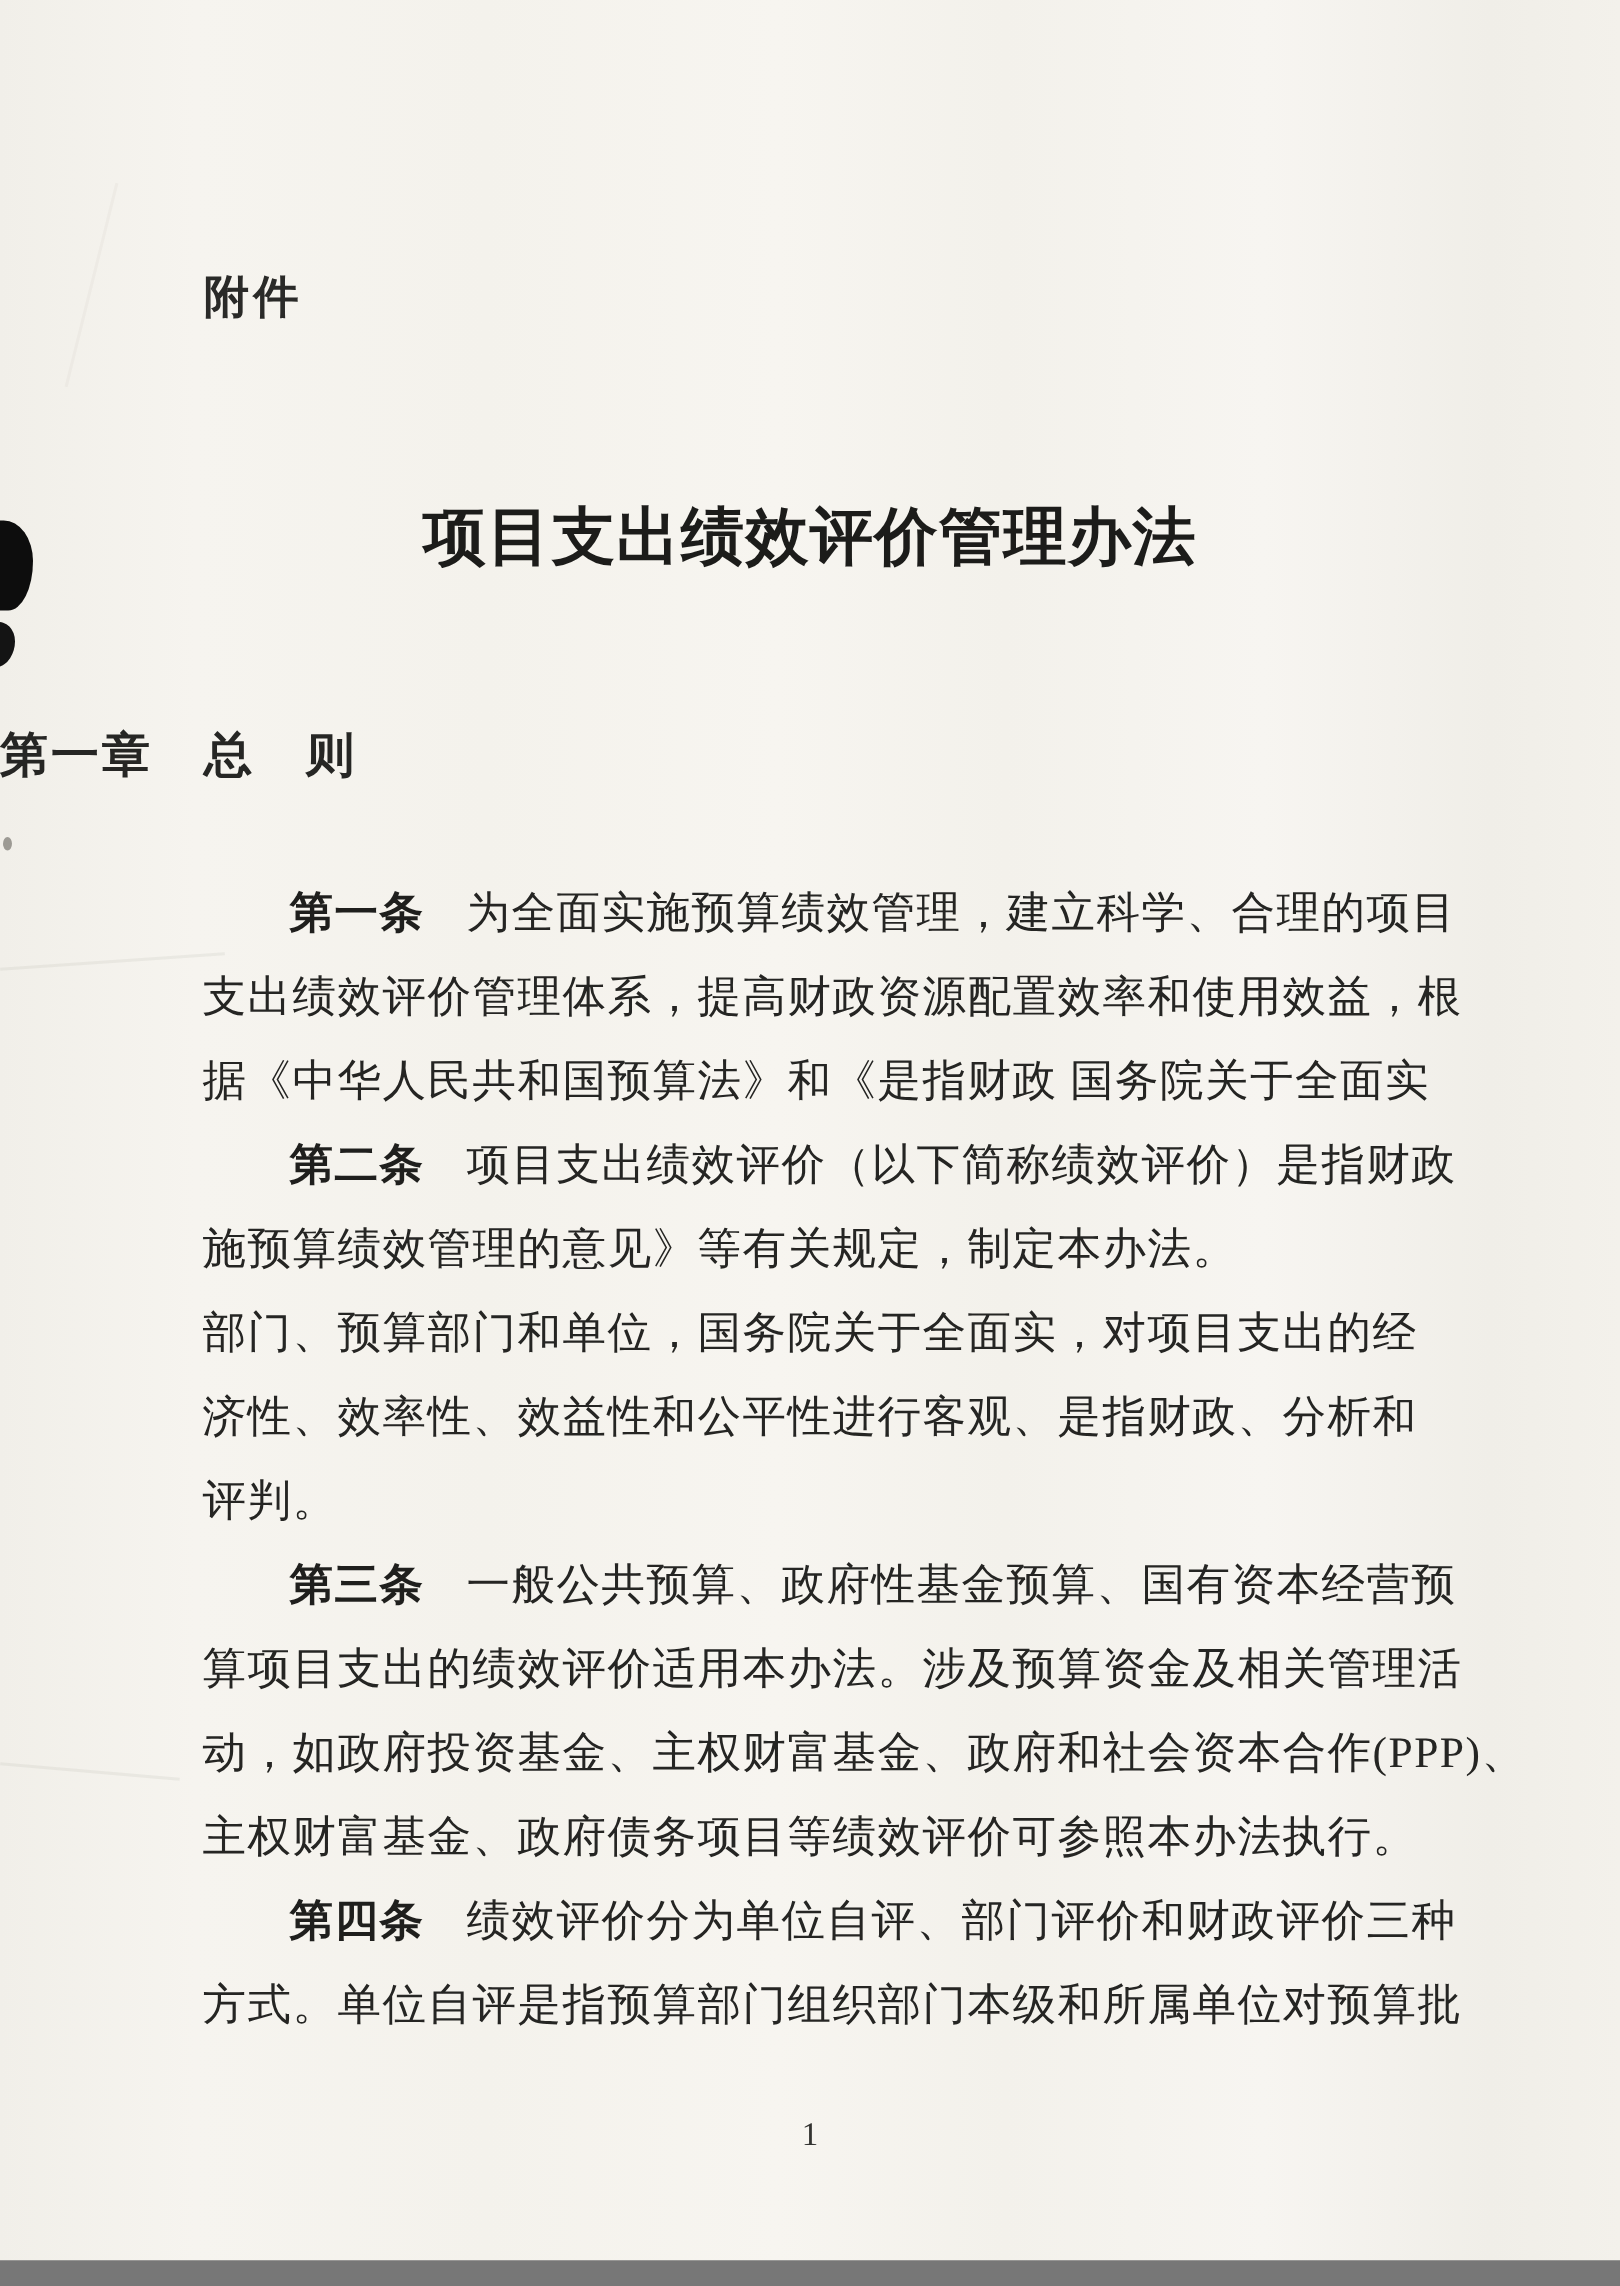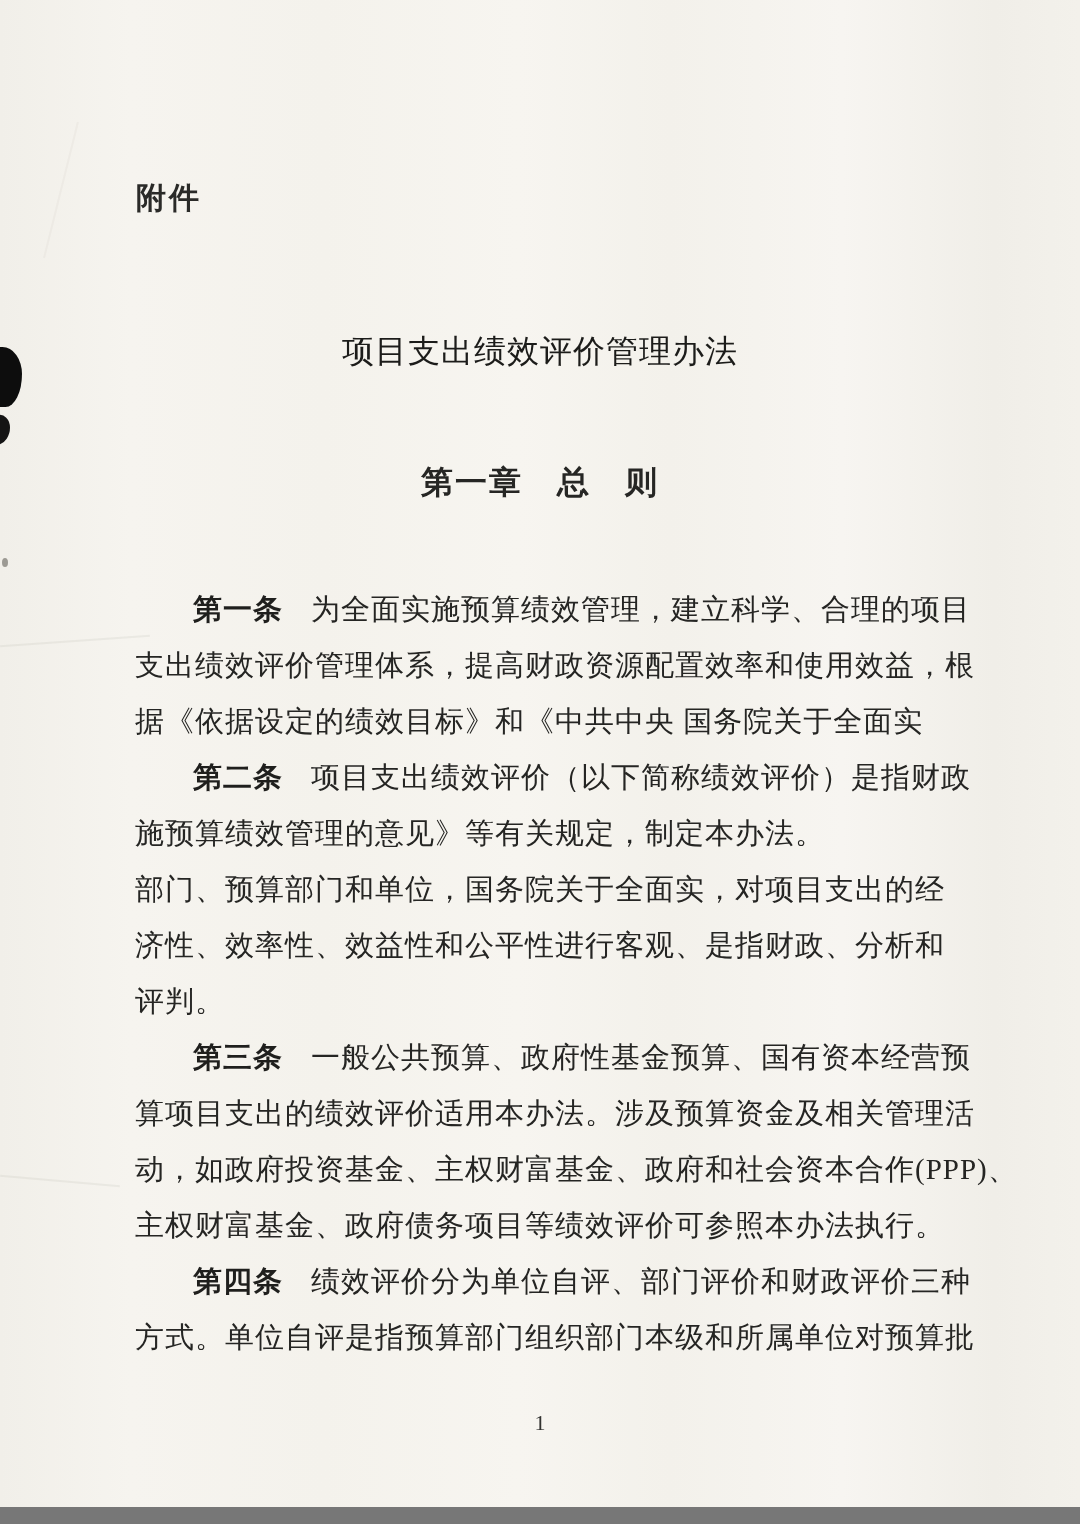--- a/index.html
+++ b/index.html
@@ -38,25 +38,24 @@
   }
 
   .attachment-label {
     position: absolute; left: 136px; top: 178px;
     font-family: "Liberation Sans", "DejaVu Sans", sans-serif;
     font-weight: 700; font-size: 30px; letter-spacing: 3px; color: #2a2a28;
   }
   .doc-title {
     position: absolute; left: 0; top: 330px; width: 100%;
     text-align: center;
-    font-weight: 400; font-size: 32px; letter-spacing: 1px; color: #1c1c1a;
+    font-weight: 700; font-size: 42px; letter-spacing: 1px; color: #1c1c1a;
   }
   .chapter-heading {
-    position: absolute; left: 0; top: 461px; width: 100%;
-    text-align: center;
+    position: absolute; left: 0; top: 482px; width: 100%;
     font-family: "Liberation Sans", "DejaVu Sans", sans-serif;
     font-weight: 700; font-size: 32px; letter-spacing: 2px; color: #262624;
   }
   .body-text {
     position: absolute; left: 135px; top: 581px; width: 815px;
     font-size: 29px; line-height: 56px; color: #26262        4;
     color: #252523;
   }
   .line { white-space: nowrap; letter-spacing: 1px; }
   .line.indent { text-indent: 2em; }
@@ -85,21 +84,21 @@
   <div class="attachment-label">附件</div>
 
   <div class="doc-title">项目支出绩效评价管理办法</div>
 
   <div class="chapter-heading">第一章　总　则</div>
 
   <div class="body-text">
 
     <div class="line indent"><span class="term-label">第一条</span><span>为全面实施预算绩效管理，建立科学、合理的项目</span></div>
     <div class="line">支出绩效评价管理体系，提高财政资源配置效率和使用效益，根</div>
-    <div class="line">据《依据设定的绩效目标》和《中共中央 国务院关于全面实</div>
+    <div class="line">据《中华人民共和国预算法》和《是指财政 国务院关于全面实</div>
     <div class="line indent"><span class="term-label">第二条</span><span>项目支出绩效评价（以下简称绩效评价）是指财政</span></div>
 
     <div class="line">施预算绩效管理的意见》等有关规定，制定本办法。</div>
     <div class="line">部门、预算部门和单位，国务院关于全面实，对项目支出的经</div>
     <div class="line">济性、效率性、效益性和公平性进行客观、是指财政、分析和</div>
     <div class="line">评判。</div>
 
     <div class="line indent"><span class="term-label">第三条</span><span>一般公共预算、政府性基金预算、国有资本经营预</span></div>
     <div class="line">算项目支出的绩效评价适用本办法。涉及预算资金及相关管理活</div>
     <div class="line">动，如政府投资基金、主权财富基金、政府和社会资本合作(PPP)、</div>

